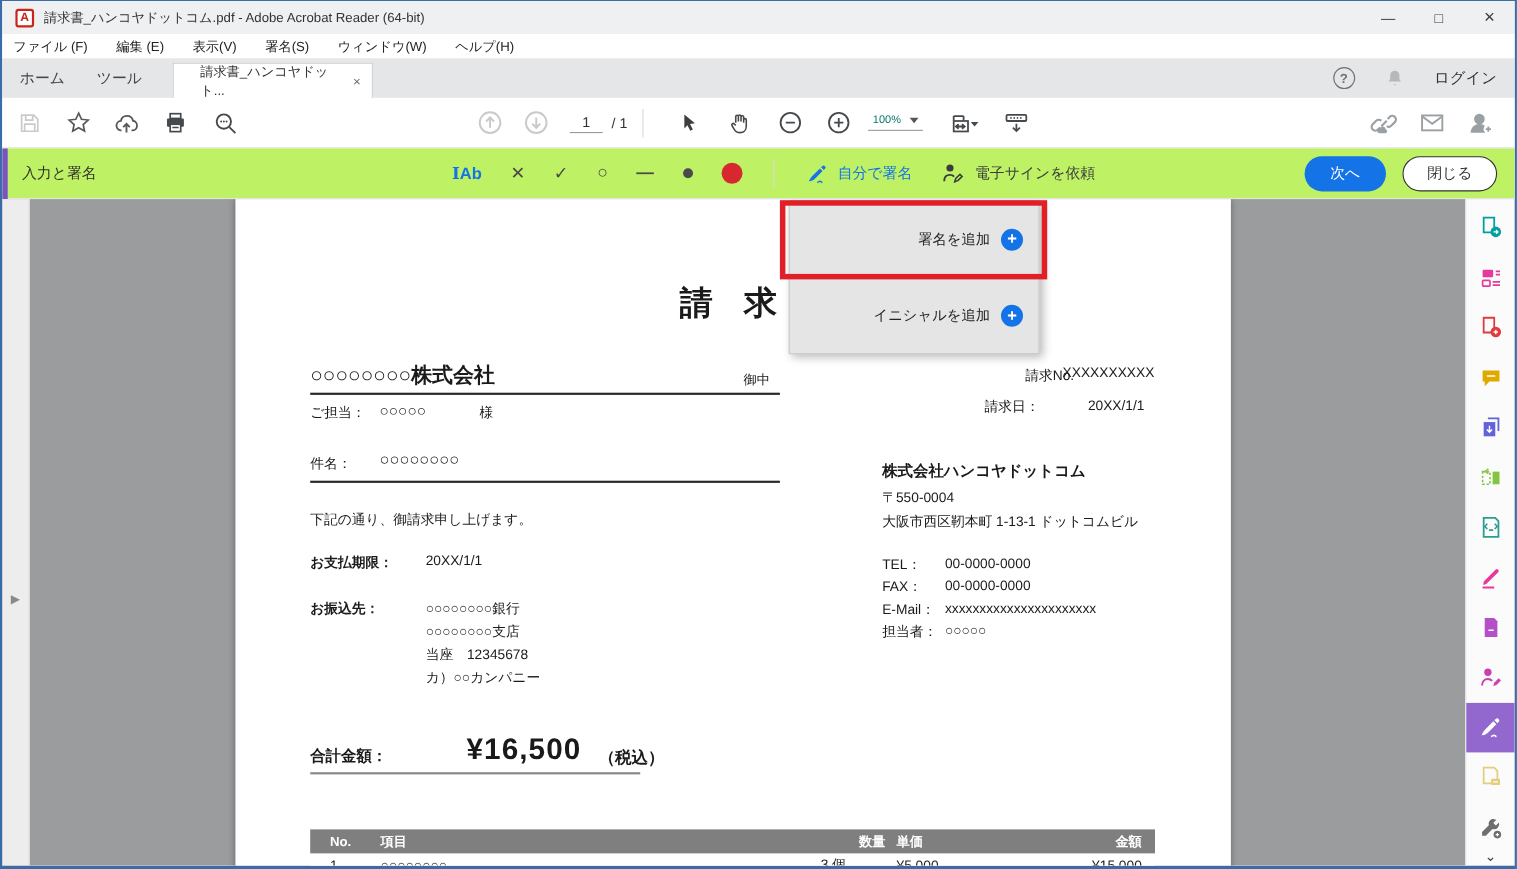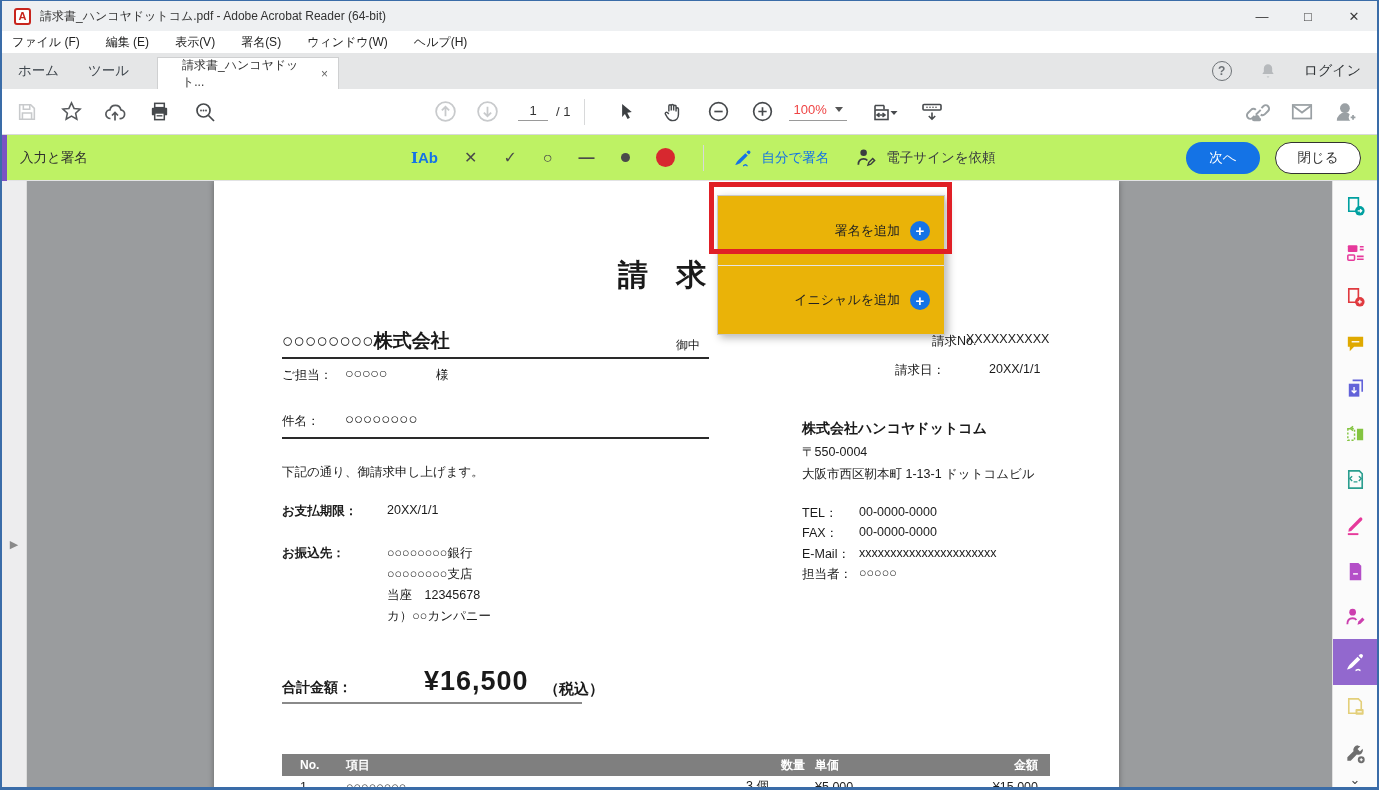--- a/index.html
+++ b/index.html
@@ -37,21 +37,21 @@
 
   
   .toolbar { position:absolute; top:88px; left:0; right:0; height:46px; background:#fff;
              border-bottom:1px solid #d8d9da; display:flex; align-items:center; }
   .tool-ic { display:flex; align-items:center; justify-content:center; width:34px; height:34px; }
   .tool-ic svg { display:block; }
   .tb-sep { width:1px; height:26px; background:#d8d9da; margin:0 8px; }
   .page-box { width:30px; border-bottom:1px solid #9a9a9a; text-align:center; font-size:13px; color:#333; padding-bottom:2px; }
   .page-total { font-size:13px; color:#333; margin:0 6px 0 8px; }
   .zoom-dd { display:flex; align-items:center; gap:8px; border-bottom:1px solid #9a9a9a; padding:0 4px 3px 4px; margin-left:10px; }
-  .zoom-val { font-size:13px; color:#ef4444; }
+  .zoom-val { font-size:10px; color:#0f766e; }
   .caret { width:0; height:0; border-left:4px solid transparent; border-right:4px solid transparent; border-top:5px solid #555; }
   .tb-right { position:absolute; right:14px; display:flex; align-items:center; gap:10px; }
 
   
   .fsbar { position:absolute; top:134px; left:0; right:0; height:46px; background:#bef264;
            border-bottom:1px solid #e2e3e4; display:flex; align-items:center; }
   .fs-stripe { position:absolute; left:0; top:0; width:5px; height:46px; }
   .fs-title { font-size:13.5px; color:#2f2f2f; margin-left:18px; }
   .fs-tools { position:absolute; left:385px; display:flex; align-items:center; gap:26px; }
   .fs-glyph { font-size:16px; color:#4a4a4a; }
@@ -94,21 +94,21 @@
   .inv-thead { display:flex; background:#7f7f7f; color:#fff; height:22px; align-items:center; font-size:12px; font-weight:bold; }
   .inv-row { display:flex; color:#222; height:21px; align-items:center; font-size:12.5px; background:#fff; }
   .c0 { width:52px; padding-left:18px; }
   .c1 { flex:1; padding-left:12px; }
   .c2 { width:105px; text-align:right; padding-right:10px; }
   .c3 { width:125px; padding-right:10px; }
   .c4 { width:110px; text-align:right; padding-right:12px; }
   .inv-row .c2 { text-align:center; padding-right:0; width:115px; }
 
   
-  .sig-menu { position:absolute; left:715px; top:14px; width:228px; background:#eab308;
+  .sig-menu { position:absolute; left:715px; top:1px; width:228px; background:#e5e5e5;
               border:1px solid #c9c9c9; box-shadow:3px 3px 8px rgba(0,0,0,0.28); }
   .sig-item { height:69px; display:flex; align-items:center; justify-content:flex-end; gap:10px; padding-right:14px; }
   .sig-item + .sig-item { border-top:1px solid #e4e4e4; }
   .sig-label { font-size:13px; color:#222; }
   .plus-circ { width:20px; height:20px; border-radius:50%; color:#fff; font-size:15px; font-weight:bold;
                display:flex; align-items:center; justify-content:center; line-height:1; }
   .red-box { position:absolute; left:707px; top:1px; width:243px; height:72px; border:5px solid #e01f26; z-index:5; }
 </style>
 </head>
 <body>

